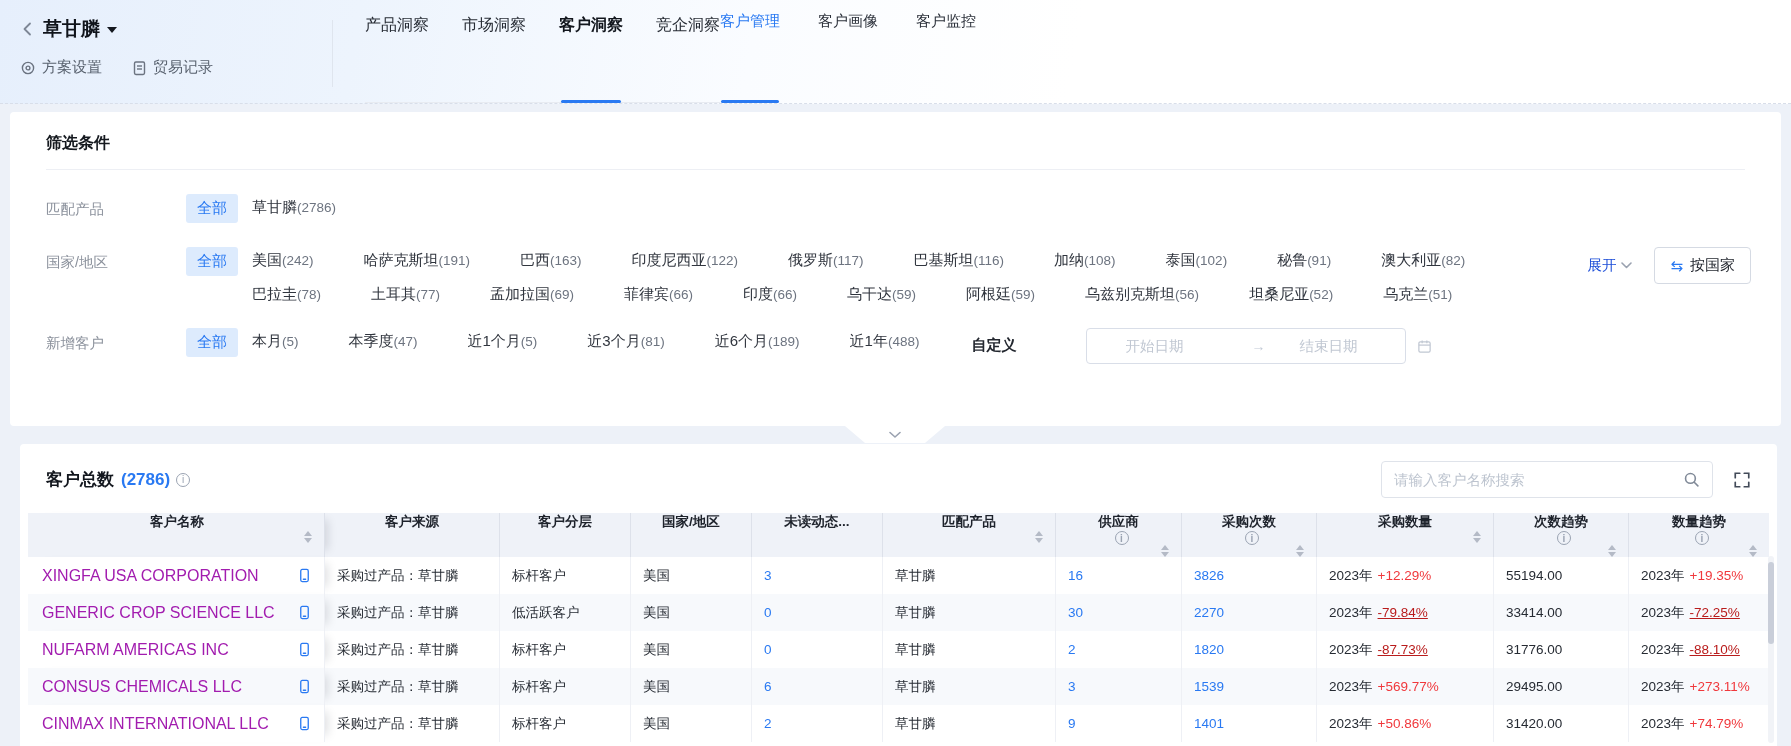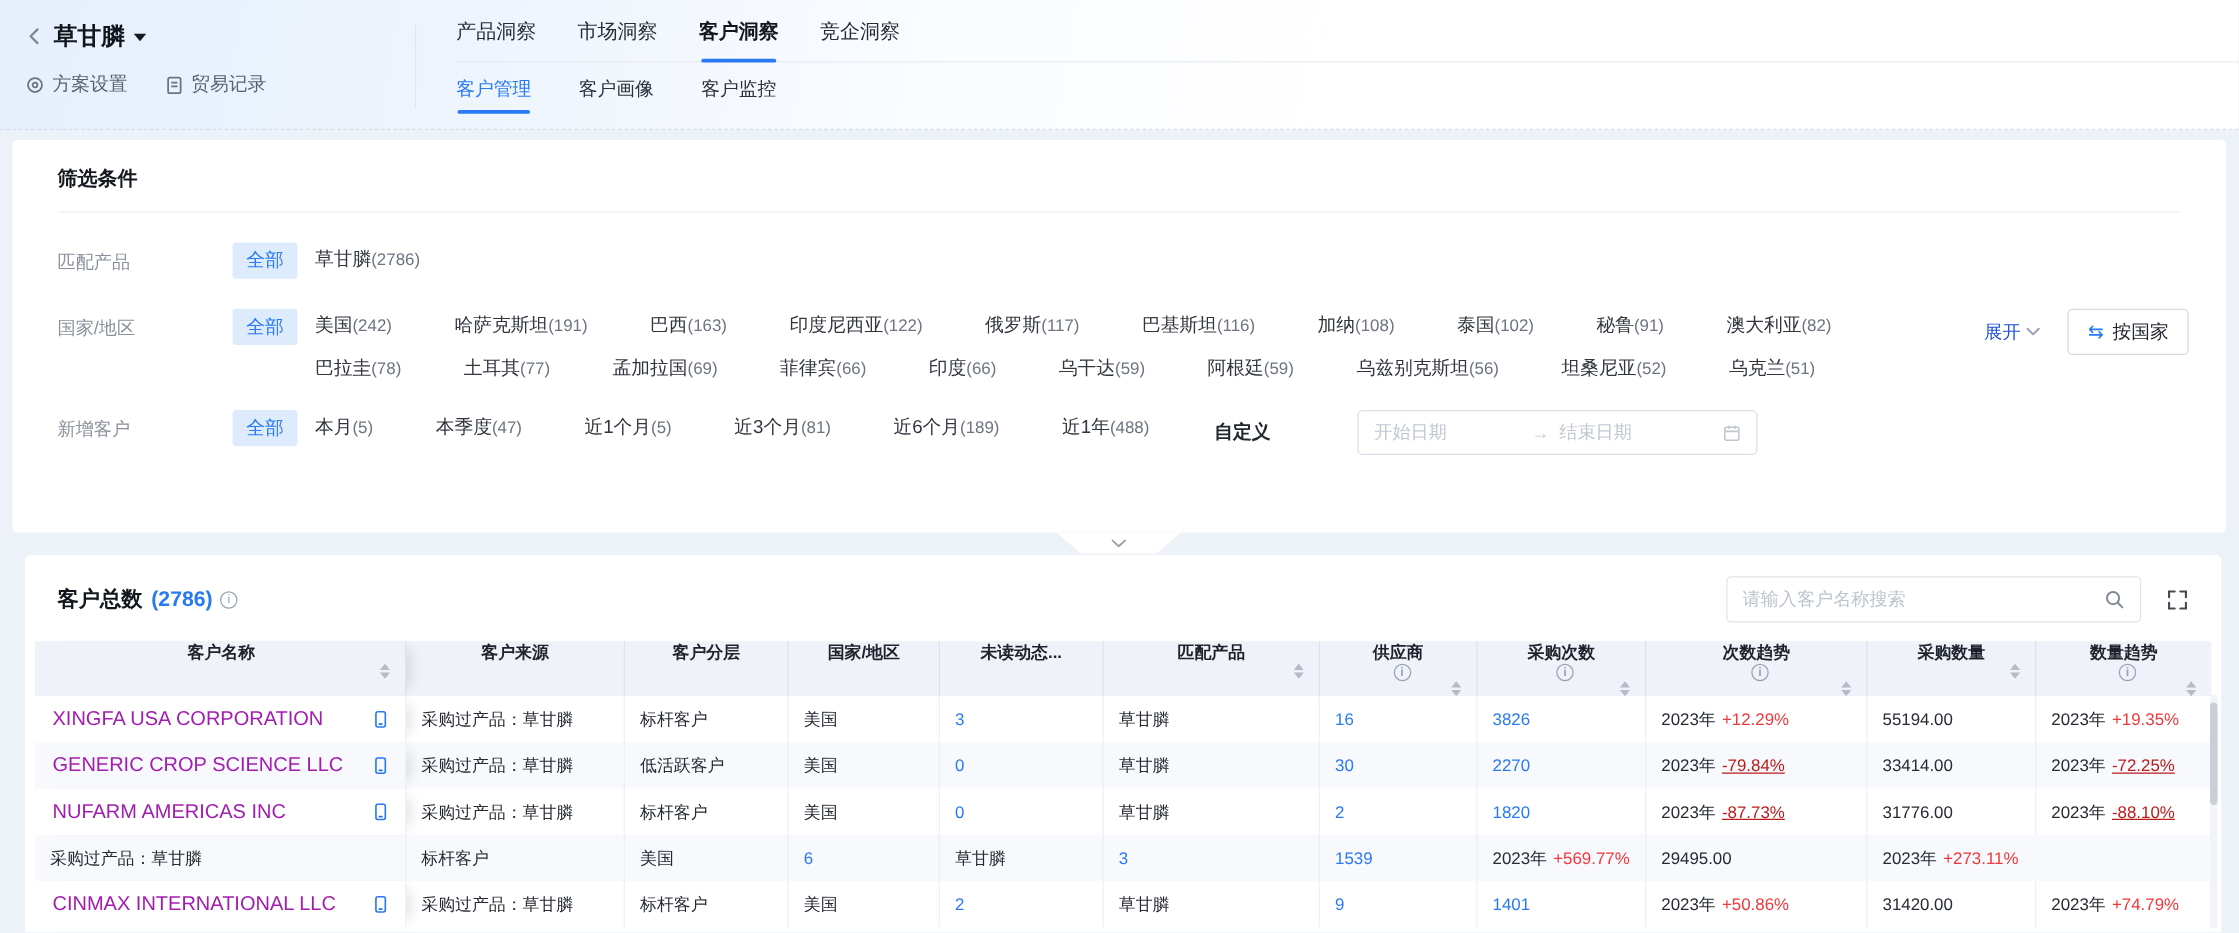--- a/index.html
+++ b/index.html
@@ -11,21 +11,21 @@
             border-bottom:1px dashed #d8dee9; display:flex; }
   .topbar-left { width:332px; padding:16px 0 0 20px; flex:none; }
   .title-row { display:flex; align-items:center; gap:7px; }
   .back-icon { color:#7e8796; cursor:pointer; display:flex; }
   .page-title { font-size:19px; font-weight:bold; color:#10141b; }
   .caret-down { width:0;height:0;border-left:5px solid transparent;border-right:5px solid transparent;border-top:6px solid #14181f; margin-top:2px; }
   .actions-row { margin-top:16px; display:flex; gap:30px; color:#59626f; font-size:15px; }
   .tb-action { display:flex; align-items:center; gap:6px; cursor:pointer; }
   .tb-action svg { stroke:#6b7380; }
   .topbar-sep { width:1px; background:#dfe5ee; margin:20px 0 16px; flex:none; }
-  .topbar-tabs { flex:1; padding-left:32px; display:flex; flex-direction:column; }
+  .topbar-tabs { flex:1; padding-left:32px; display:flex; flex-direction:row; }
   .main-tabs { display:flex; gap:33px; padding-top:15px; border-bottom:1px solid #e8ebf1; font-size:16px; color:#272c35; }
   .m-tab { position:relative; padding-bottom:13px; cursor:pointer; }
   .m-tab.active { color:#12161d; font-weight:bold; }
   .m-tab.active::after { content:""; position:absolute; left:2px; right:2px; bottom:-1px; height:3px; background:#2979f2; border-radius:2px; }
   .sub-tabs { display:flex; gap:38px; padding-top:12px; font-size:15px; color:#2b303a; }
   .s-tab { position:relative; padding-bottom:10px; cursor:pointer; }
   .s-tab.active { color:#2979f2; }
   .s-tab.active::after { content:""; position:absolute; left:1px; right:1px; bottom:0; height:3px; background:#2979f2; border-radius:2px; }
 
   
@@ -39,21 +39,21 @@
   .f-item { cursor:pointer; white-space:nowrap; }
   .f-name { color:#30353e; }
   .f-count { color:#6d7480; font-size:13.5px; }
   .country-items { flex:1; }
   .country-right { flex:none; display:flex; align-items:center; gap:22px; margin-left:18px; }
   .expand-link { color:#1d4ed8; font-size:14.5px; display:flex; align-items:center; gap:5px; cursor:pointer; }
   .by-country-btn { display:flex; align-items:center; gap:7px; border:1px solid #d5dae3; border-radius:4px; padding:8px 15px; font-size:15px; color:#23272f; background:#fff; cursor:pointer; }
   .swap-icon { color:#2979f2; font-size:15px; line-height:1; }
   .custom-label { color:#23272f; font-weight:bold; font-size:15px; padding-top:4px; margin:0 20px 0 2px; cursor:pointer; white-space:nowrap; }
   .date-range { display:flex; align-items:center; width:320px; height:36px; border:1px solid #d9dee8; border-radius:4px; padding:0 12px; background:#fff; margin-top:-4px; }
-  .date-range input { border:none; outline:none; width:118px; font-size:14.5px; color:#15803d; background:transparent; font-family:inherit; }
+  .date-range input { border:none; outline:none; width:118px; font-size:14.5px; color:#15803d; background:transparent; font-family:inherit;margin-left:26px; }
   .date-range input::placeholder { color:#c0c7d2; }
   .date-arrow { color:#c3cad6; font-size:14px; margin:0 8px; }
   .cal-icon { margin-left:auto; display:flex; }
 
   .collapse-tab { position:absolute; top:426px; left:845px; width:100px; height:17px; background:#fff;
                   clip-path:polygon(0 0,100% 0,80% 100%,20% 100%); display:flex; align-items:center; justify-content:center; cursor:pointer; }
 
   
   .table-card { position:absolute; top:444px; left:20px; width:1757px; height:302px; background:#fff; border-radius:4px 4px 0 0; overflow:hidden; }
   .table-title-row { display:flex; align-items:center; padding:17px 18px 15px 26px; }
@@ -276,26 +276,26 @@
           <span>供应商</span>
           <span class="info-icon"></span>
           <span class="sorter"></span>
         </div>
       <div class="c">
           <span>采购次数</span>
           <span class="info-icon"></span>
           <span class="sorter"></span>
         </div>
       <div class="c">
+          <span>采购数量</span>
+          <span class="sorter"></span>
+        </div>
+      <div class="c">
           <span>次数趋势</span>
           <span class="info-icon"></span>
-          <span class="sorter"></span>
-        </div>
-      <div class="c">
-          <span>采购数量</span>
           <span class="sorter"></span>
         </div>
       <div class="c">
           <span>数量趋势</span>
           <span class="info-icon"></span>
           <span class="sorter"></span>
         </div>
     </div>
 
     <div class="t-row body">
@@ -424,20 +424,29 @@
       <div class="c">
           <span>31776.00</span>
         </div>
       <div class="c trend">
           <span>2023年</span>
           <span class="pct" data-dir="down">-88.10%</span>
         </div>
     </div>
 
     <div class="t-row body alt">
+      <div class="c fixed">
+          <span class="co-name">CONSUS CHEMICALS LLC</span>
+          <span class="phone-icon">
+            <svg width="15" height="15" viewBox="0 0 16 16">
+              <rect x="4" y="1.5" width="8" height="13" rx="1.6" fill="none" stroke="#2979f2" stroke-width="1.4"></rect>
+              <line x1="6.8" y1="12" x2="9.2" y2="12" stroke="#2979f2" stroke-width="1.4" stroke-linecap="round"></line>
+            </svg>
+          </span>
+        </div>
       <div class="c">
           <span>采购过产品：草甘膦</span>
         </div>
       <div class="c">
           <span>标杆客户</span>
         </div>
       <div class="c">
           <span>美国</span>
         </div>
       <div class="c">

